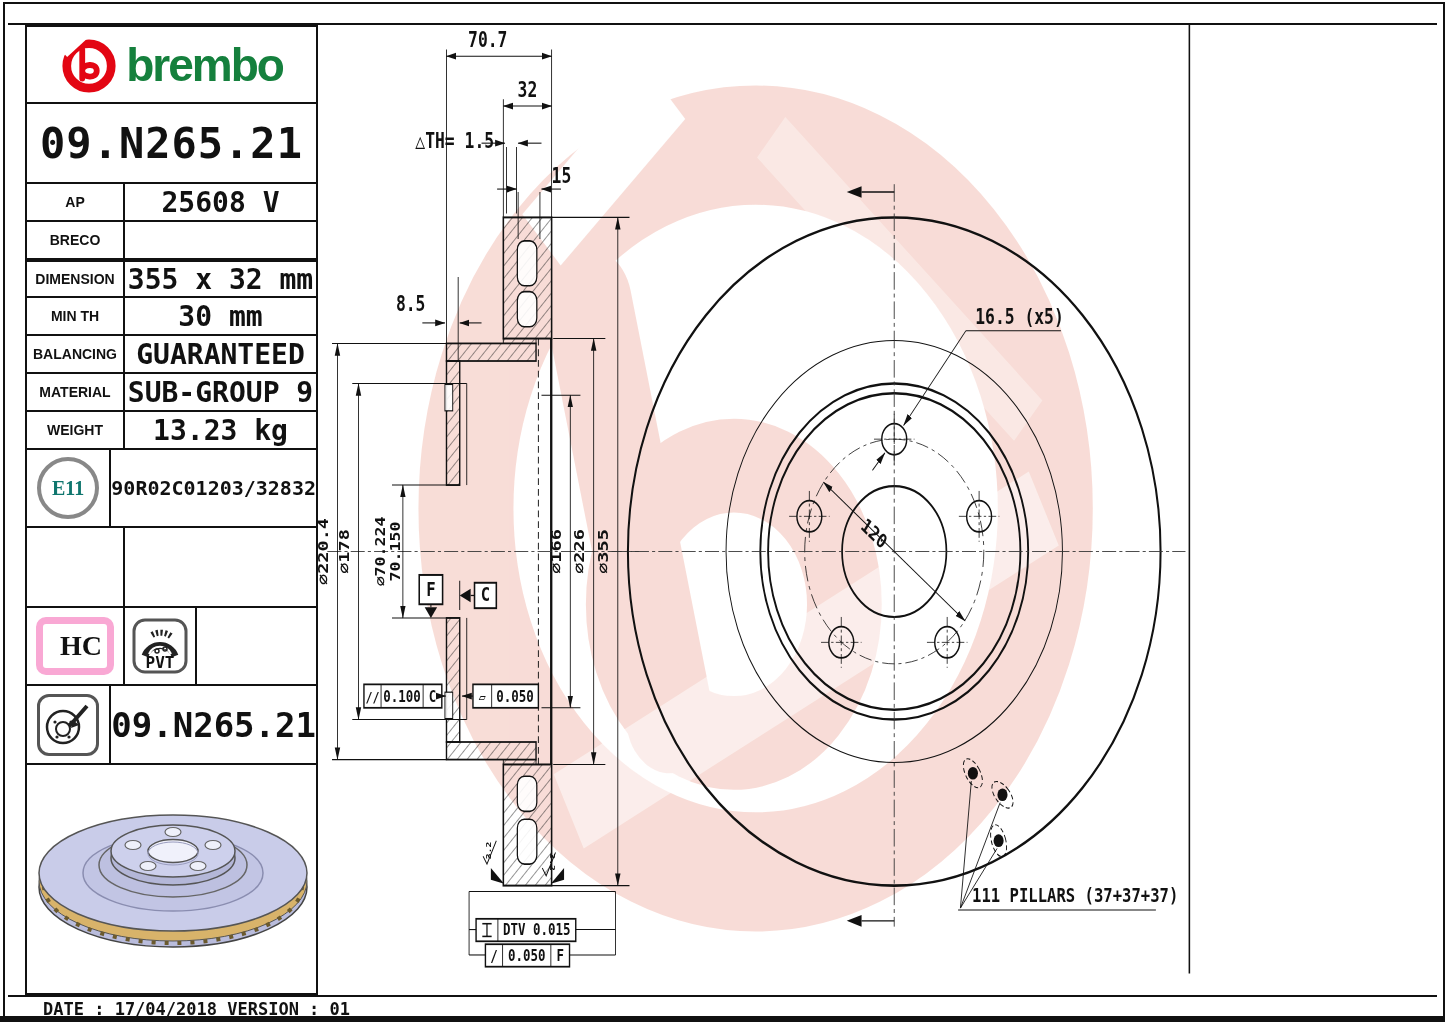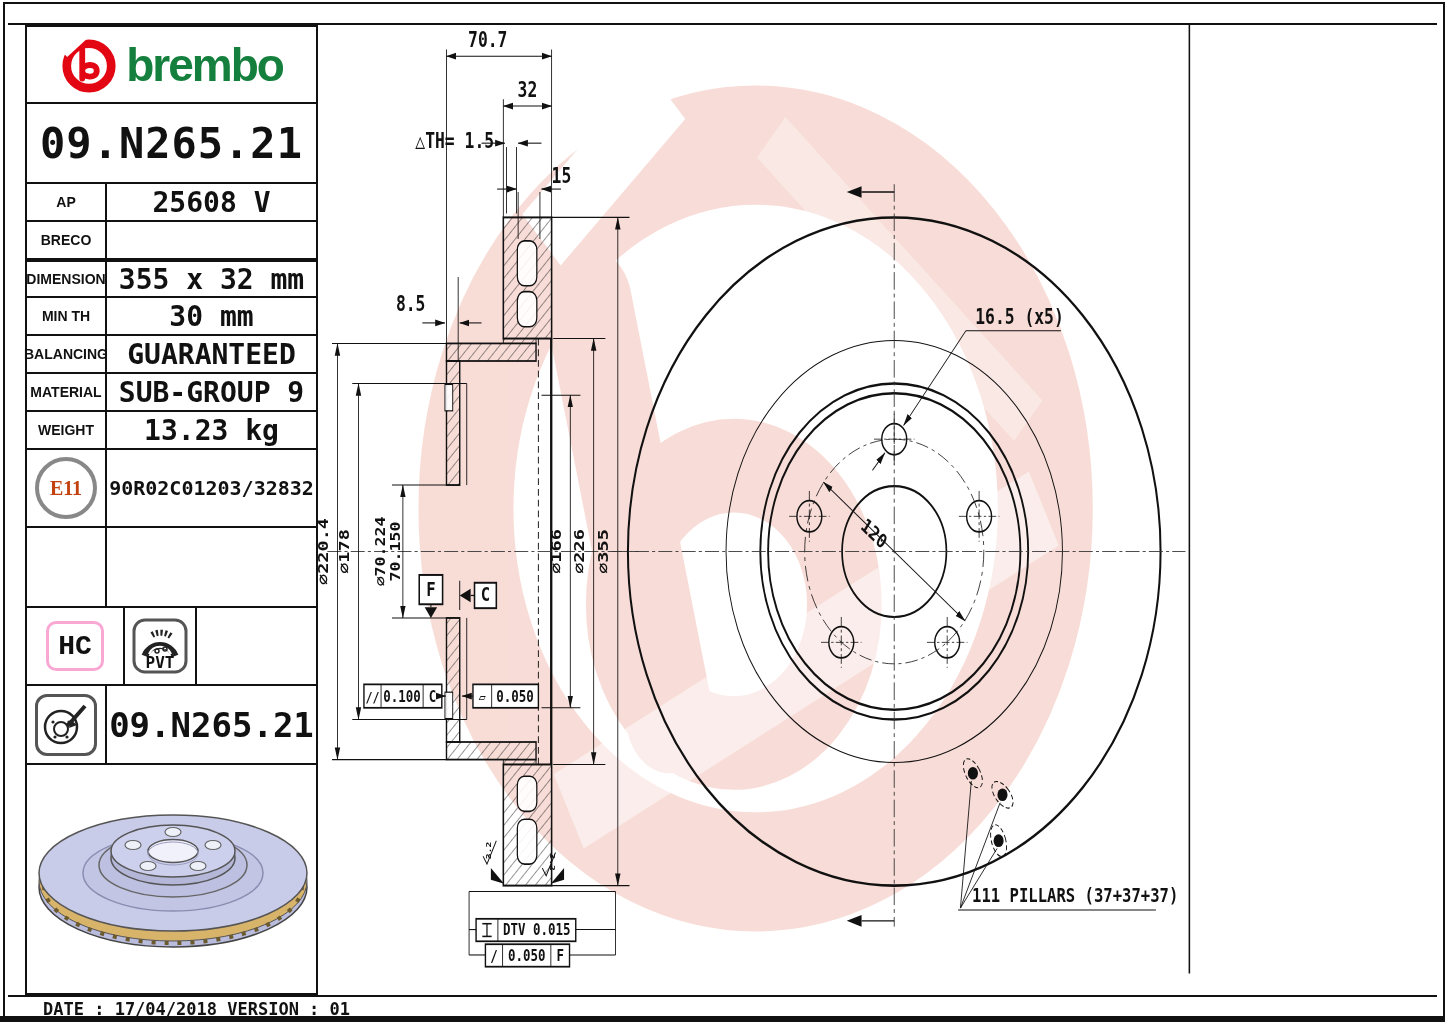--- a/index.html
+++ b/index.html
@@ -11,43 +11,43 @@
   .frame-outer{left:3px;top:2px;width:1438px;height:1016px;border:2px solid #111;}
   .frame-topline{left:8px;top:23px;width:1429px;height:0;border-top:2px solid #111;}
   .frame-botline{left:8px;top:995px;width:1429px;height:0;border-top:2.5px solid #111;}
   .frame-bottombar{left:0;top:1016px;width:1445px;height:6px;background:#111;}
   
   .panel{left:25px;top:25px;width:293px;height:970px;border:2.5px solid #111;box-sizing:border-box;background:#fff;z-index:5;}
   .prow{display:flex;box-sizing:border-box;border-top:2px solid #111;align-items:stretch;}
   .prow.first{border-top:none;}
   .prow.thick{border-top:4px solid #111;}
   .pcell{display:flex;align-items:center;justify-content:center;box-sizing:border-box;}
-  .lblcell{width:80px;border-right:2px solid #111;font-weight:bold;font-size:14px;letter-spacing:0;text-align:center;}
+  .lblcell{width:98px;border-right:2px solid #111;font-weight:bold;font-size:14px;letter-spacing:0;text-align:center;}
   .valcell{flex:1;font-size:28px;}
   .logo-row{height:75px;}
   .pn-row{height:80px;justify-content:center;}
   .pn-big{font-size:42px;letter-spacing:1px;}
   .spec-row{height:38px;}
   .e11-row{height:78px;}
   .empty-row{height:80px;}
   .badge-row{height:78px;}
   .partnum-row{height:79px;}
   .img-row{height:228px;border-top:2px solid #111;position:relative;}
   .e11-val{display:flex;flex-direction:row;align-items:center;justify-content:center;line-height:1.2;font-size:20px;}
   .badge-cell1{width:98px;border-right:2px solid #111;}
   .badge-cell2{width:72px;border-right:2px solid #111;}
   .badge-cell3{flex:1;}
-  .hc-badge{border:3px solid #f9a8d4;border-radius:10px;width:52px;height:44px;display:flex;align-items:center;justify-content:center;
-            font-weight:bold;font-size:28px;font-family:Liberation Mono, monospace;}
+  .hc-badge{border:7px solid #f9a8d4;border-radius:10px;width:52px;height:44px;display:flex;align-items:center;justify-content:center;
+            font-weight:bold;font-size:28px;font-family:Liberation Serif, serif;padding-left:12px;}
   .iconbox{border:3px solid #555;border-radius:12px;width:56px;height:56px;display:flex;align-items:center;justify-content:center;}
   .pn-mid{font-size:34px;}
   .logo-word{font-weight:bold;font-size:46px;color:#15803d;letter-spacing:-2px;line-height:1;}
   .date-line{left:43px;top:999px;font-size:17px;z-index:6;}
   .e11-circle{width:54px;height:54px;border:4px solid #888;border-radius:50%;display:flex;align-items:center;justify-content:center;
-              font-family:"Liberation Serif",serif;font-weight:bold;font-size:20px;color:#c2410c;}
+              font-family:"Liberation Serif",serif;font-weight:bold;font-size:20px;color:#0f766e;}
   svg text{font-family:"DejaVu Sans Mono",monospace;font-weight:bold;fill:#111;}
 </style>
 </head>
 <body>
 
 <div class="page">
 
   <div class="abs frame-outer"></div>
   <div class="abs frame-topline"></div>
   <div class="abs frame-botline"></div>

